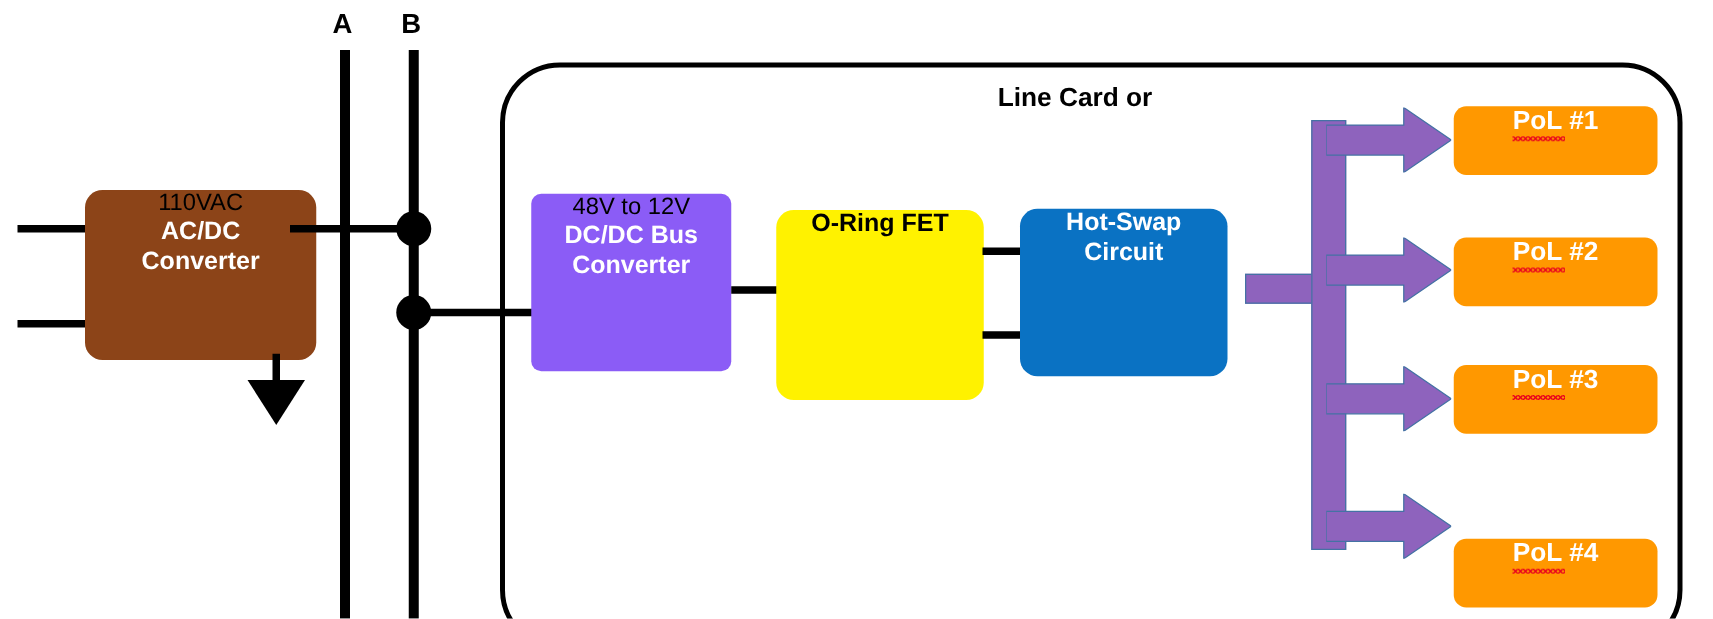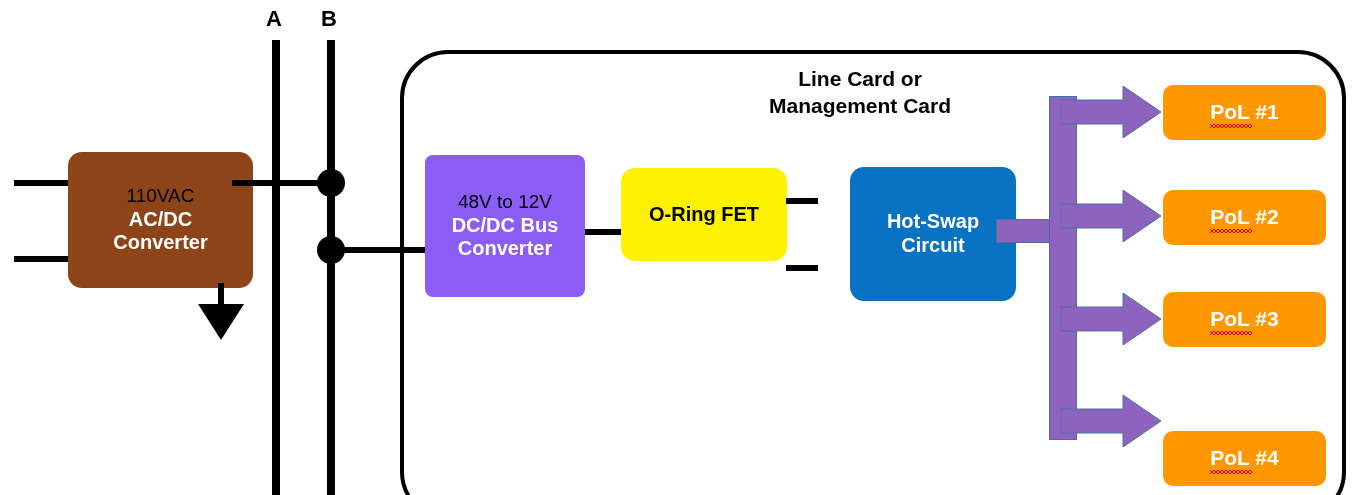--- a/index.html
+++ b/index.html
@@ -17,21 +17,21 @@
     height: 495px;
     background: #ffffff;
     overflow: hidden;
   }
   .blk {
     position: absolute;
     box-sizing: border-box;
     display: flex;
     flex-direction: column;
     align-items: center;
-    justify-content: center;
+    justify-content: flex-start;
     text-align: center;
     line-height: 1.18;
   }
   .blk .sub {
     font-size: 19px;
     font-weight: normal;
     color: #000000;
   }
   .blk .main {
     font-size: 20px;
@@ -45,31 +45,30 @@
     border-radius: 14px;
   }
   
   #dcdc {
     left: 425px; top: 155px; width: 160px; height: 142px;
     background: #8b5cf6;
     border-radius: 8px;
   }
   
   #oring {
-    left: 621px; top: 168px; width: 166px; height: 93px;
+    left: 621px; top: 168px; width: 166px; height: 152px;
     background: #FFF200;
     border-radius: 14px;
   }
   #oring .main { color: #000000; }
   
   #hotswap {
     left: 816px; top: 167px; width: 166px; height: 134px;
     background: #0A72C3;
     border-radius: 14px;
-    margin-left: 34px;
   }
   
   .pol {
     left: 1163px; width: 163px; height: 55px;
     background: #FF9800;
     border-radius: 10px;
   }
   .pol .main { font-size: 21px; }
   #pol1 { top: 85px; }
   #pol2 { top: 190px; }
@@ -214,21 +213,20 @@
   <div class="dot" style="left:317px; top:169px;"></div>
 
   <div class="wire-v" style="left:328px; top:190px; height:60px;"></div>
 
   <div class="dot" style="left:317px; top:236px;"></div>
   <div class="wire-h" style="left:340px; top:247px; width:88px;"></div>
 
   <div id="card"></div>
   <div id="card-title">
     <div>Line Card or</div>
-    <div>Management Card</div>
   </div>
 
   <div class="blk" id="dcdc">
     <div class="sub">48V to 12V</div>
     <div class="main">DC/DC Bus</div>
     <div class="main">Converter</div>
   </div>
 
   <div class="wire-h" style="left:585px; top:229px; width:38px;"></div>
 

